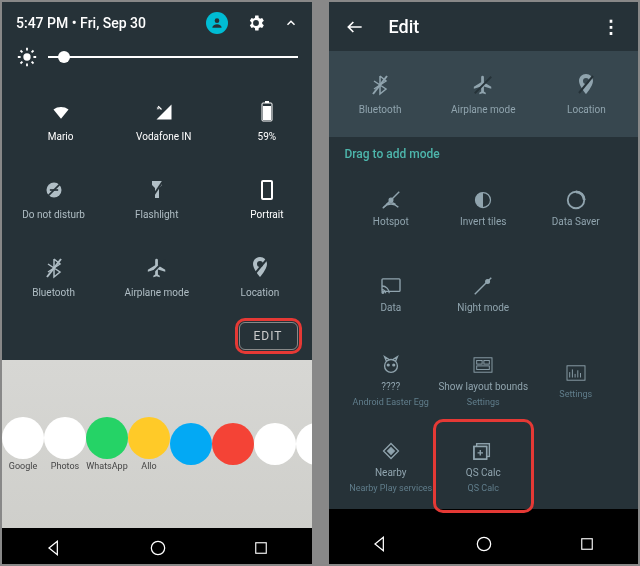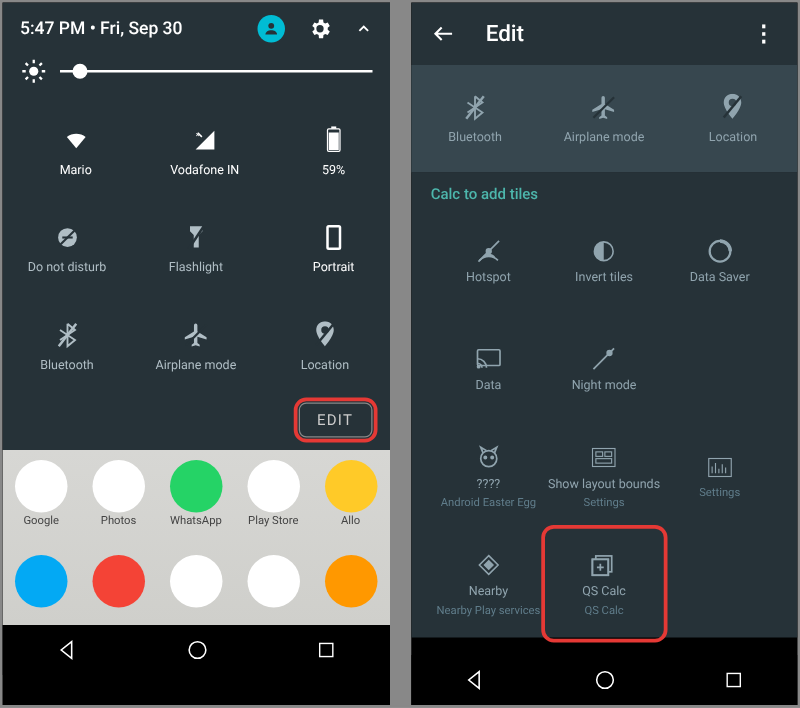--- a/index.html
+++ b/index.html
@@ -15,21 +15,21 @@
   .p1-bright { display: flex; align-items: center; padding: 6px 14px 14px; gap: 10px; }
   .bright-track { flex: 1; height: 2px; background: #fff; position: relative; }
   .bright-thumb { position: absolute; top: -5px; left: 10px; width: 12px; height: 12px; border-radius: 50%; background: #fff; }
   .grid3 { display: grid; grid-template-columns: repeat(3,1fr); }
   .tile { display: flex; flex-direction: column; align-items: center; justify-content: center; height: 78px; color: #b0bec5; font-size: 10px; gap: 8px; }
   .tile.active { color: #fff; padding-left: 14px; }
   .tile span.label { text-align:center; }
   .edit-row { display:flex; justify-content:flex-end; padding: 6px 14px 10px; }
   .edit-btn { border: 1.5px solid #888; color: #ccc; font-size: 12px; letter-spacing: 1px; padding: 6px 14px; border-radius: 2px; }
   .hl-red { outline: 3px solid #e53935; outline-offset: 1px; border-radius: 6px; }
-  .p1-home { height: 140px; background: linear-gradient(#d7d7d4,#cfcfcb); display:flex; flex-direction:column; }
+  .p1-home { height: 168px; background: linear-gradient(#d7d7d4,#cfcfcb); display:flex; flex-direction:row; }
   .approw { flex:1; display:flex; justify-content:space-around; align-items:center; }
   .app { display:flex; flex-direction:column; align-items:center; gap:2px; }
   .app .ic { width:42px;height:42px;border-radius:50%;display:flex;align-items:center;justify-content:center;font-size:20px;color:#fff;}
   .app .lbl { font-size:9px;color:#444;}
   .navbar { height: 40px; background:#000; display:flex; justify-content:space-around; align-items:center; color:#fff; }
   
   .p2-top { background:#263238; color:#fff; }
   .p2-hdr { display:flex; align-items:center; padding: 14px 16px; gap: 24px; font-size: 18px; font-weight: 500;}
   .p2-hdr .ov { margin-left:auto; letter-spacing:2px; font-weight:700;}
   .p2-enabled { background:#37474f; padding-top:8px; padding-bottom:8px;}
@@ -184,24 +184,20 @@
           </div>
           <div class="app">
             <div class="ic" style="background:#fff"></div>
             <div class="lbl">Photos</div>
           </div>
           <div class="app">
             <div class="ic" style="background:#25d366"></div>
             <div class="lbl">WhatsApp</div>
           </div>
           <div class="app">
-            <div class="ic" style="background:#fff"></div>
-            <div class="lbl">Play Store</div>
-          </div>
-          <div class="app">
             <div class="ic" style="background:#ffca28"></div>
             <div class="lbl">Allo</div>
           </div>
         </div>
       <div class="approw" id="apps2">
           <div class="app">
             <div class="ic" style="background:#03a9f4"></div>
           </div>
           <div class="app">
             <div class="ic" style="background:#f44336"></div>
@@ -271,21 +267,21 @@
               <svg width="18" height="22" viewBox="0 0 18 22" fill="currentColor">
                 <path d="M9 0C5 0 2 3 2 7c0 5 7 13 7 13s7-8 7-13c0-4-3-7-7-7zm0 10a3 3 0 110-6 3 3 0 010 6z"></path>
                 <line x1="2" y1="19" x2="16" y2="2" stroke="#263238" stroke-width="2"></line>
               </svg>
             </div>
             <span class="label">Location</span>
           </div>
         </div>
     </div>
     <div class="p2-drag">
-      <div class="drag-lbl">Calc to add tiles</div>
+      <div class="drag-lbl">Drag to add mode</div>
       <div class="grid3" id="r-d1">
           <div class="tile3">
             <div class="iconbox">
               <svg width="22" height="22" viewBox="0 0 24 24" fill="none" stroke="currentColor" stroke-width="1.5">
                 <circle cx="12" cy="12" r="2" fill="currentColor"></circle>
                 <path d="M7 17a7 7 0 0110 0M4 20a11 11 0 0116 0"></path>
                 <line x1="3" y1="21" x2="21" y2="3"></line>
               </svg>
             </div>
             <span class="label">Hotspot</span>

